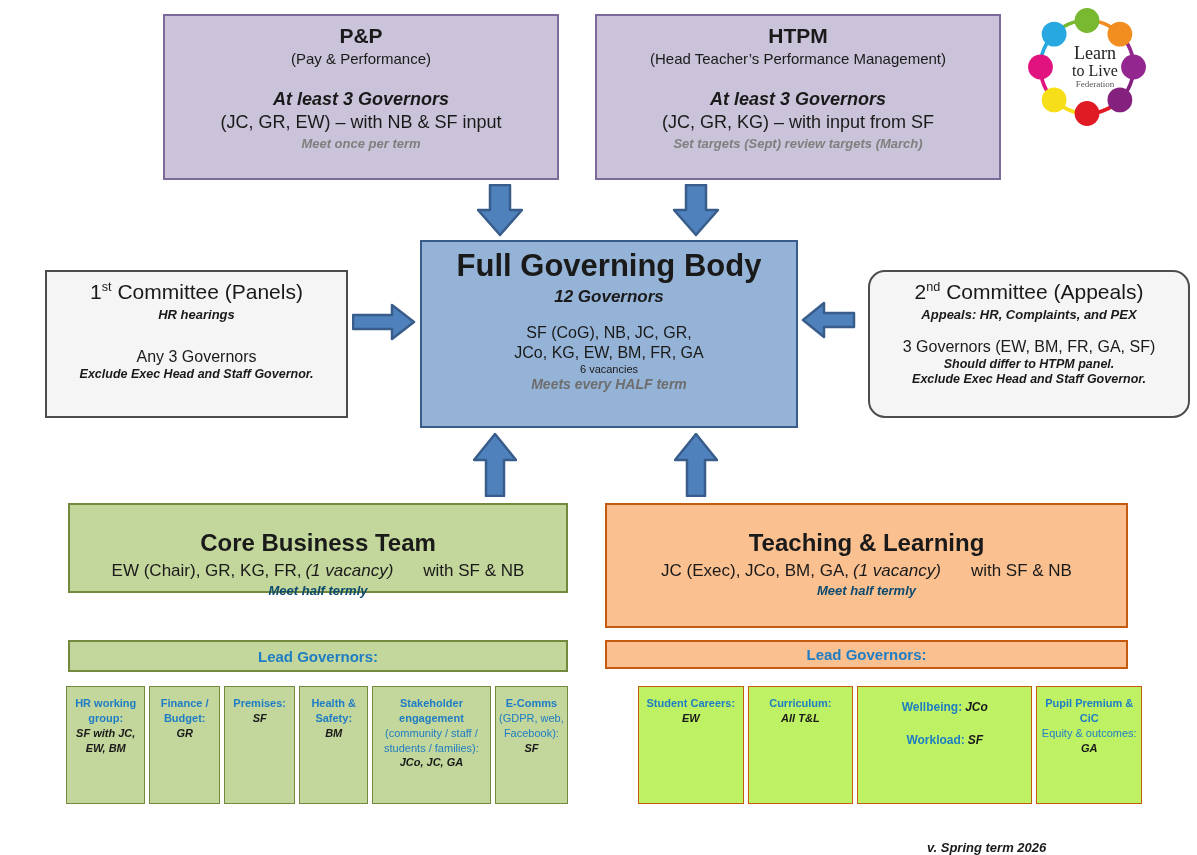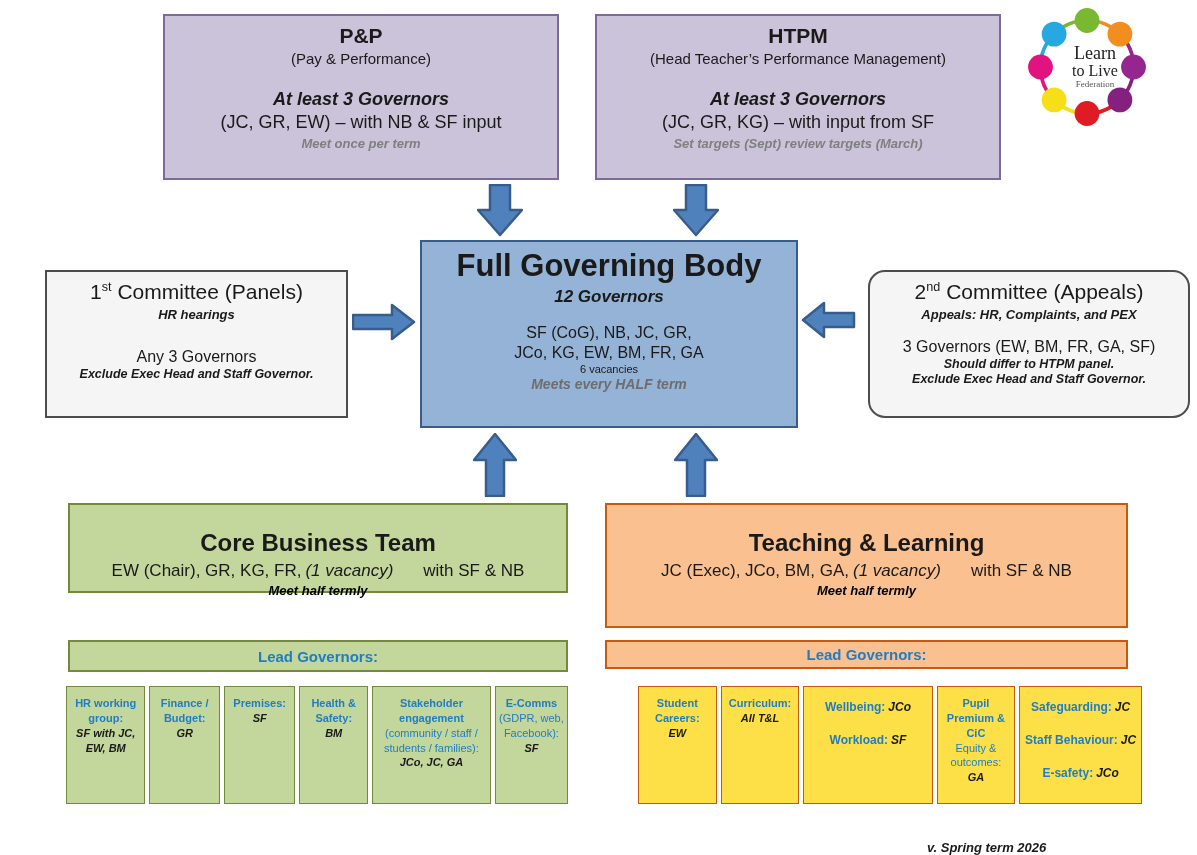--- a/index.html
+++ b/index.html
@@ -35,32 +35,32 @@
   .committee .c-note{font-size:12.5px;font-weight:bold;font-style:italic;margin-top:1px;}
 
   
   .panel-green{background:#c3d69b;border:2px solid #75893e;}
   .panel-orange{background:#fac090;border:2px solid #c55a11;}
   .team .t-title{font-size:24px;font-weight:bold;margin-top:0;}
   .team{padding-top:24px;}
   .team .t-members{font-size:17px;margin-top:4px;}
   .team .t-vac{font-style:italic;margin-left:4px;}
   .team .t-with{margin-left:30px;}
-  .team .t-note{font-size:13px;font-style:italic;font-weight:600;color:#000000;margin-top:2px;}
+  .team .t-note{font-size:13px;font-style:italic;font-weight:600;color:#0c4a6e;margin-top:2px;}
 
   
   .lead-bar{font-size:15px;font-weight:bold;color:#1f7dc4;display:flex;align-items:center;justify-content:center;}
   .lead-bar.green{background:#c3d69b;border:2px solid #75893e;}
   .lead-bar.orange{background:#fac090;border:2px solid #c55a11;}
 
   
   .lead-row{position:absolute;display:flex;gap:4px;}
   .lead-box{box-sizing:border-box;text-align:center;padding:9px 3px 0 3px;font-size:11px;line-height:1.35;}
   .lead-box.green{background:#c3d69b;border:1.5px solid #75893e;}
-  .lead-box.orange{background:#fde047;border:1.5px solid #c55a11;}
+  .lead-box.orange{background:#bef264;border:1.5px solid #c55a11;}
   .lb-title{color:#1f7dc4;font-weight:bold;margin:0;}
   .lb-sub{color:#1f7dc4;margin:0;}
   .lb-names{color:#1a1a1a;font-weight:bold;font-style:italic;margin:0;}
   .lead-box.wide{font-size:12px;padding-top:12px;}
   .lead-line{margin:0 0 17px 0;color:#1f7dc4;font-weight:bold;}
   .lead-line .lb-name{color:#1a1a1a;font-style:italic;margin-left:3px;}
 
   
   .arrow{position:absolute;}
   .arrow polygon{fill:#4f81bd;stroke:#385d8a;stroke-width:2.5;stroke-linejoin:round;}
@@ -230,22 +230,17 @@
     </div>
     <div class="lead-box orange wide" style="flex:132 0 0;">
       <p class="lead-line"><span>Wellbeing:</span><span class="lb-name">JCo</span></p>
       <p class="lead-line"><span>Workload:</span><span class="lb-name">SF</span></p>
     </div>
     <div class="lead-box orange" style="flex:77 0 0;">
       <p class="lb-title">Pupil Premium &amp; CiC</p>
       <p class="lb-sub">Equity &amp; outcomes:</p>
       <p class="lb-names">GA</p>
     </div>
-    <div class="lead-box orange wide" style="flex:125 0 0;">
-      <p class="lead-line"><span>Safeguarding:</span><span class="lb-name">JC</span></p>
-      <p class="lead-line"><span>Staff Behaviour:</span><span class="lb-name">JC</span></p>
-      <p class="lead-line"><span>E-safety:</span><span class="lb-name">JCo</span></p>
-    </div>
   </div>
 
   <p class="version">v. Spring term 2026</p>
 
 </div>
 
 </body></html>

